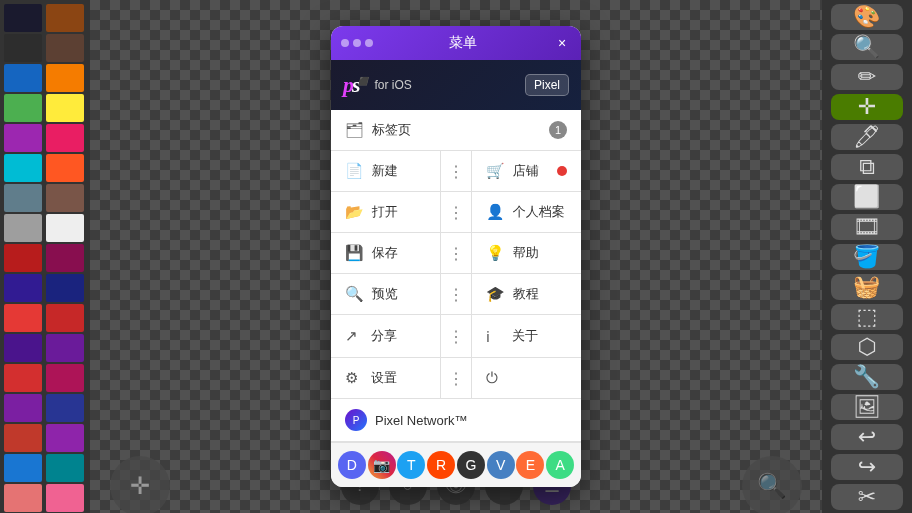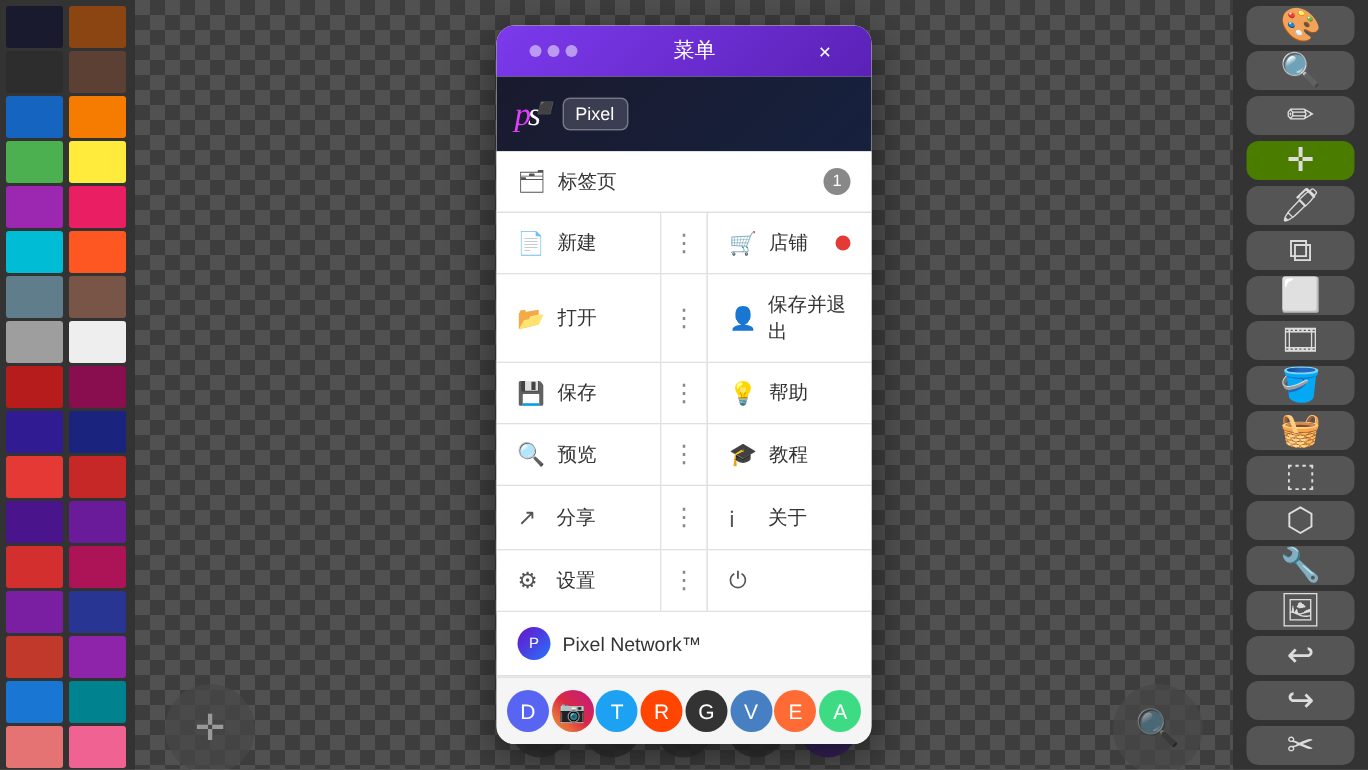--- a/index.html
+++ b/index.html
@@ -150,21 +150,21 @@
       border-radius: 12px;
       overflow: hidden;
       box-shadow: 0 8px 30px rgba(0,0,0,0.5);
     }
     .modal-titlebar {
       background: linear-gradient(135deg, #7c3aed, #5b21b6);
       height: 34px;
       display: flex;
       align-items: center;
       justify-content: space-between;
-      padding: 0 22px;
+      padding: 0 10px;
       color: #fff;
       font-size: 14px;
     }
     .modal-title-text {
       flex: 1;
       text-align: center;
     }
     .modal-close {
       width: 18px;
       height: 18px;
@@ -190,21 +190,21 @@
       background: linear-gradient(135deg, #1a1a2e, #16213e);
       height: 50px;
       display: flex;
       align-items: center;
       padding: 0 12px;
       gap: 8px;
     }
     .ps-logo {
       color: #fff;
       font-size: 22px;
-      font-weight: 400;
+      font-weight: 700;
       font-style: italic;
       letter-spacing: -2px;
       font-family: Georgia, serif;
     }
     .ps-logo span {
       color: #e040fb;
     }
     .ps-forios {
       color: #ccc;
       font-size: 12px;
@@ -428,20 +428,21 @@
         <div class="modal-dot"></div>
         <div class="modal-dot"></div>
         <div class="modal-dot"></div>
       </div>
       <div class="modal-title-text">菜单</div>
       <div class="modal-close">×</div>
     </div>
 
     <div class="ps-banner">
       <div class="ps-logo"><span>p</span>s<sup style="font-size:8px;color:#fff;">⬛</sup></div>
+      <div class="ps-forios">for iOS</div>
       <div class="ps-more-btn">Pixel</div>
     </div>
 
     <div class="menu-list">
 
       <div class="tabs-row">
         <div class="tabs-item">
           <span class="menu-item-icon">🗂</span>
           <span>标签页</span>
           <span class="badge">1</span>
@@ -466,21 +467,21 @@
       <div class="menu-row">
         <div class="menu-item">
           <span class="menu-item-icon">📂</span>
           <span>打开</span>
         </div>
         <div class="menu-item-divider"></div>
         <div class="menu-item-dots">⋮</div>
         <div class="menu-item-divider"></div>
         <div class="menu-item">
           <span class="menu-item-icon">👤</span>
-          <span>保存并退出</span>
+          <span>个人档案</span>
         </div>
       </div>
 
       <div class="menu-row">
         <div class="menu-item">
           <span class="menu-item-icon">💾</span>
           <span>保存</span>
         </div>
         <div class="menu-item-divider"></div>
         <div class="menu-item-dots">⋮</div>

